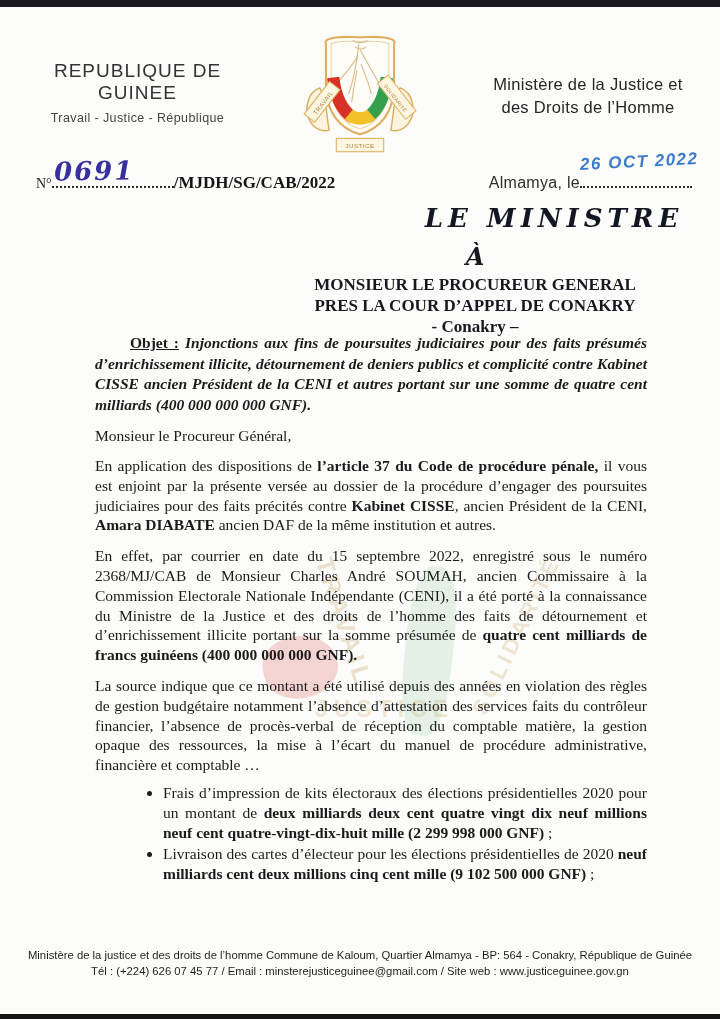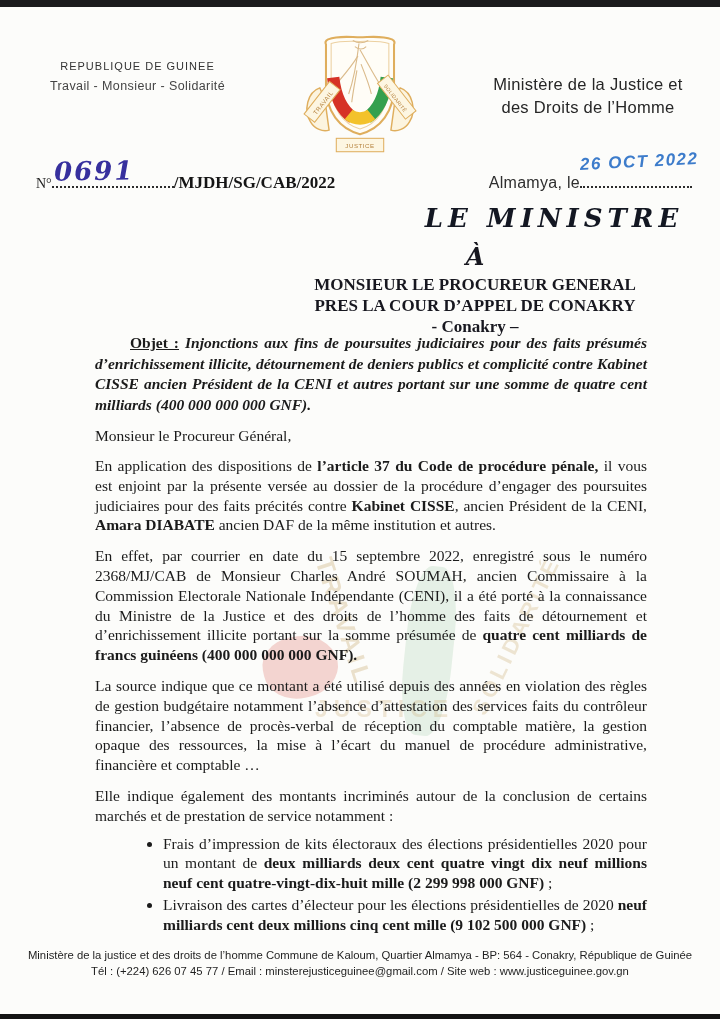--- a/index.html
+++ b/index.html
@@ -8,21 +8,21 @@
     position:relative; width:720px; height:1019px; margin:0 auto;
     background:#fcfcfa; overflow:hidden;
     font-family:"Liberation Serif", serif; color:#1b1b1b;
   }
   .scan-bar-top { position:absolute; top:0; left:0; width:720px; height:7px; background:#1b1b1d; }
   .scan-bar-bottom { position:absolute; bottom:0; left:0; width:720px; height:5px; background:#141414; }
 
   
   .header-left { position:absolute; top:60px; left:30px; width:215px; text-align:center;
     font-family:"Liberation Sans", sans-serif; color:#3a3a3a; }
-  .header-left .republic { font-size:11px; letter-spacing:1px; color:#333; }
+  .header-left .republic { font-size:19px; letter-spacing:1px; color:#333; }
   .header-left .motto { font-size:12.5px; margin-top:7px; letter-spacing:.4px; color:#444; }
   .emblem-wrap { position:absolute; top:30px; left:293px; width:134px; height:128px; }
   .header-right { position:absolute; top:73px; left:466px; width:244px; text-align:center;
     font-family:"Liberation Sans", sans-serif; font-size:16.5px; line-height:23px; color:#262626; letter-spacing:.3px; }
 
   
   .ref-row { position:absolute; top:166px; left:36px; width:664px; }
   .ref-left { position:absolute; left:0; top:6px; white-space:nowrap; }
   .ref-prefix { font-size:14px; color:#222; }
   .dotline { display:inline-block; position:relative; height:16px; border-bottom:2px dotted #2c2c2c; vertical-align:baseline; }
@@ -81,21 +81,21 @@
   <div class="watermark">
     <div class="wm-red"></div>
     <div class="wm-green"></div>
     <div class="wm-word wm-travail">TRAVAIL</div>
     <div class="wm-word wm-solidarite">SOLIDARITÉ</div>
     <div class="wm-word wm-justice">JUSTICE</div>
   </div>
 
   <div class="header-left">
     <div class="republic">REPUBLIQUE DE GUINEE</div>
-    <div class="motto">Travail - Monsieur - Solidarité</div>
+    <div class="motto">Travail - Justice - République</div>
   </div>
 
   <div class="emblem-wrap">
     <svg viewBox="0 0 130 124" width="134" height="128">
 
       <path d="M26,56 C14,60 10,78 17,89 C21,96 29,99 35,97 L31,68 Z" fill="#fcf4df" stroke="#dfae5d" stroke-width="1.4"></path>
       <path d="M104,56 C116,60 120,78 113,89 C109,96 101,99 95,97 L99,68 Z" fill="#fcf4df" stroke="#dfae5d" stroke-width="1.4"></path>
 
       <path d="M34,9 C45,5 56,7 65,7 C74,7 85,5 96,9 C98,10 99,12 98,14 L98,54 C98,79 85,96 65,101 C45,96 32,79 32,54 L32,14 C31,12 32,10 34,9 Z" fill="#fffdf7" stroke="#dfae5d" stroke-width="2"></path>
       <path d="M37,13 C47,10 57,11 65,11 C73,11 83,10 93,13 L93,53 C93,75 82,91 65,96 C48,91 37,75 37,53 Z" fill="none" stroke="#ecd0a0" stroke-width="1"></path>
@@ -157,21 +157,20 @@
     </div>
 
     <div class="salutation">Monsieur le Procureur Général,</div>
 
     <p class="para"><span>En application des dispositions de </span><b>l’article 37 du Code de procédure pénale,</b><span> il vous est enjoint par la présente versée au dossier de la procédure d’engager des poursuites judiciaires pour des faits précités contre </span><b>Kabinet CISSE</b><span>, ancien Président de la CENI, </span><b>Amara DIABATE</b><span> ancien DAF de la même institution et autres.</span></p>
 
     <p class="para"><span>En effet, par courrier en date du 15 septembre 2022, enregistré sous le numéro 2368/MJ/CAB de Monsieur Charles André SOUMAH, ancien Commissaire à la Commission Electorale Nationale Indépendante (CENI), il a été porté à la connaissance du Ministre de la Justice et des droits de l’homme des faits de détournement et d’enrichissement illicite portant sur la somme présumée de </span><b>quatre cent milliards de francs guinéens (400 000 000 000 GNF).</b></p>
 
     <p class="para"><span>La source indique que ce montant a été utilisé depuis des années en violation des règles de gestion budgétaire notamment l’absence d’attestation des services faits du contrôleur financier, l’absence de procès-verbal de réception du comptable matière, la gestion opaque des ressources, la mise à l’écart du manuel de procédure administrative, financière et comptable …</span></p>
 
-    <p class="para"><span>Elle indique également des montants incriminés autour de la conclusion de certains marchés et de prestation de service notamment :</span></p>
 
     <ul class="bullets">
       <li><span>Frais d’impression de kits électoraux des élections présidentielles 2020 pour un montant de </span><b>deux milliards deux cent quatre vingt dix neuf millions neuf cent quatre-vingt-dix-huit mille (2 299 998 000 GNF)</b><span> ;</span></li>
       <li><span>Livraison des cartes d’électeur pour les élections présidentielles de 2020 </span><b>neuf milliards cent deux millions cinq cent mille (9 102 500 000 GNF)</b><span> ;</span></li>
     </ul>
   </div>
 
   <div class="footer">
     <div>Ministère de la justice et des droits de l’homme Commune de Kaloum, Quartier Almamya - BP: 564 - Conakry, République de Guinée</div>
     <div>Tél : (+224) 626 07 45 77 / Email : minsterejusticeguinee@gmail.com / Site web : www.justiceguinee.gov.gn</div>

